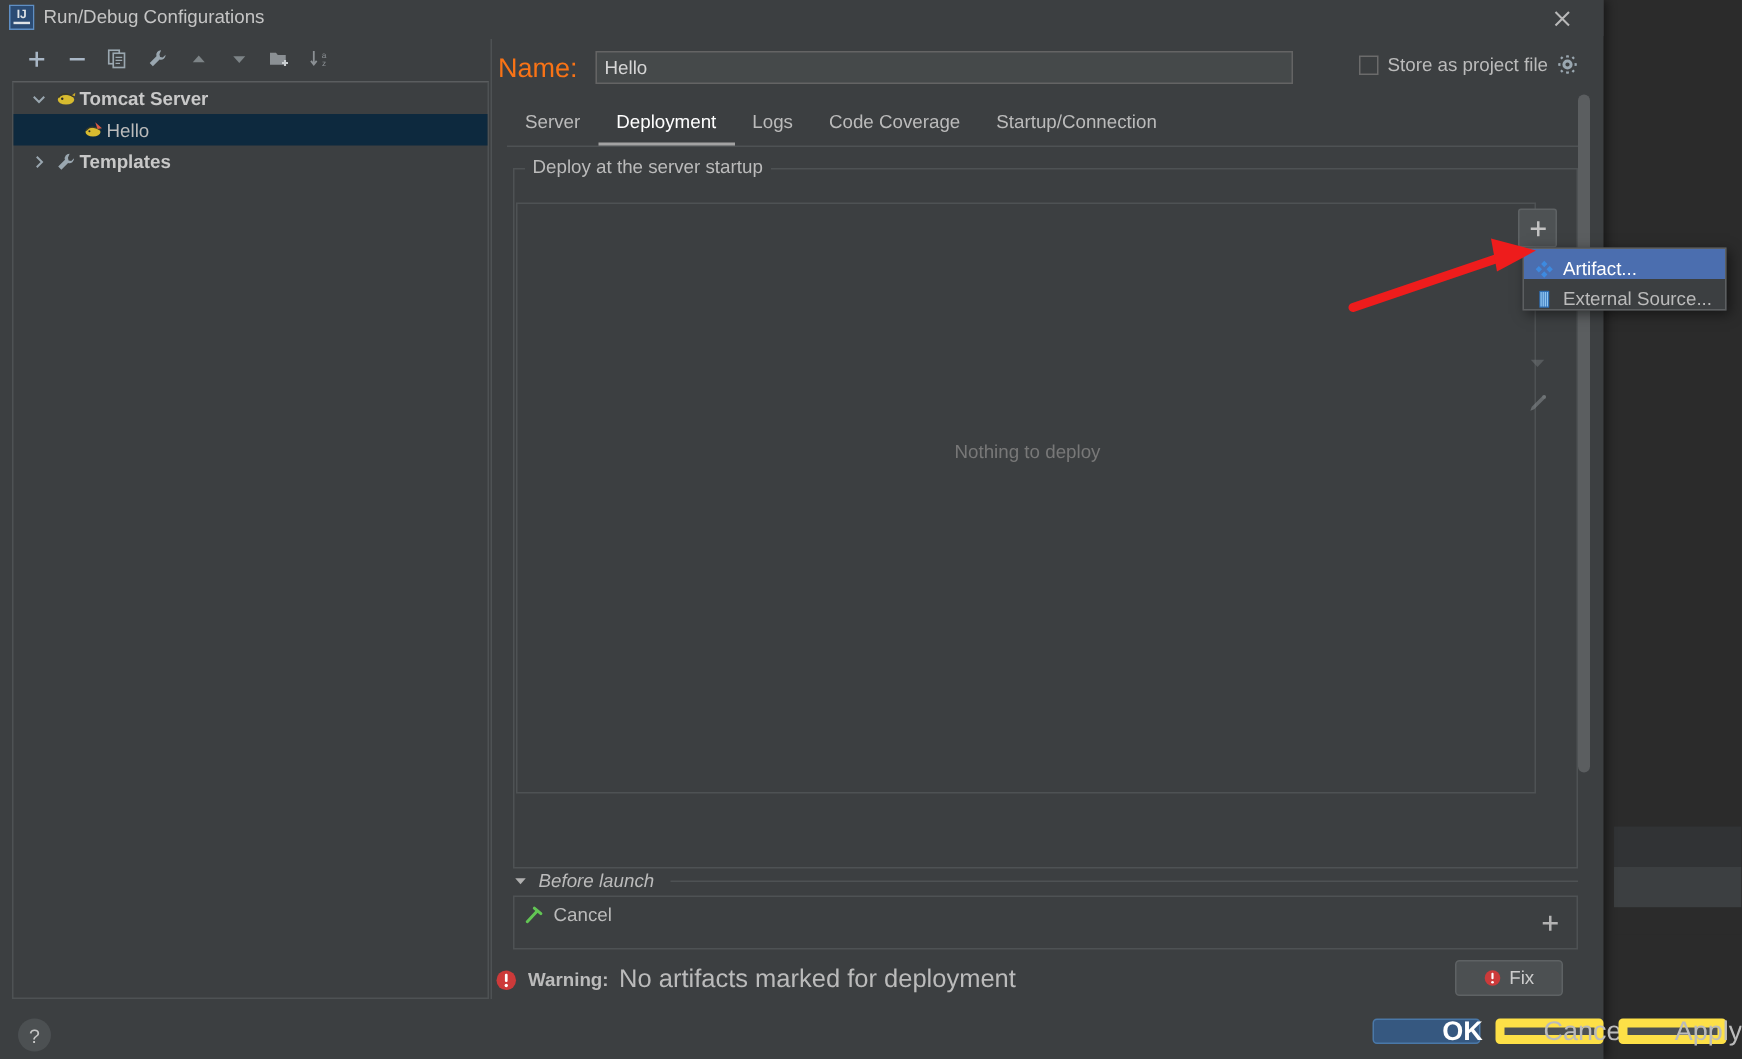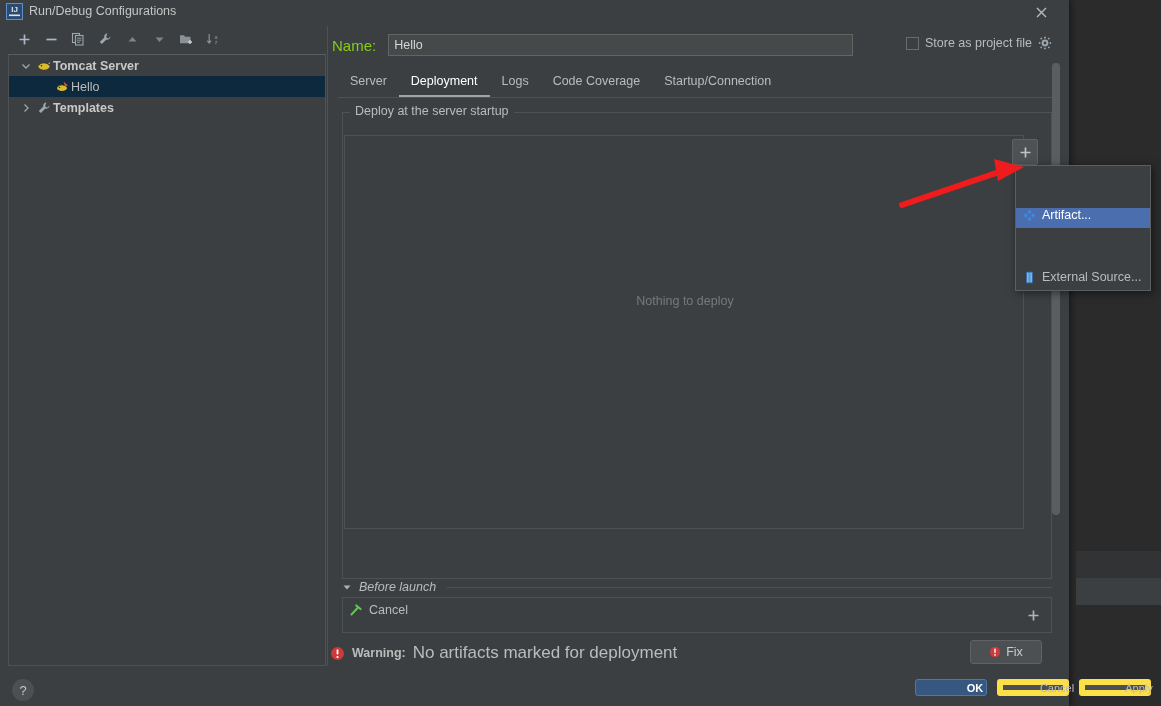--- a/index.html
+++ b/index.html
@@ -132,21 +132,21 @@
     left: 332px; top: 26px;
     width: 730px;
     height: 640px;
   }
   #name-row {
     position: absolute;
     left: 0; top: 7px;
     width: 730px; height: 24px;
     display: flex; align-items: center;
   }
-  #name-label { font-size: 15px; color: #84cc16; margin-right: 12px; }
+  #name-label { font-size: 18px; color: #f97316; margin-right: 12px; }
   #name-input {
     width: 465px; height: 22px;
     background: #45494a;
     border: 1px solid #646464;
     color: #d6d6d6;
     font-family: "Liberation Sans", sans-serif;
     font-size: 12.5px;
     padding: 0 5px;
     box-sizing: border-box;
     outline: none;
@@ -249,28 +249,27 @@
     position: absolute;
     left: 1015px; top: 165px;
     width: 134px;
     background: #3c3f41;
     border: 1px solid #5c5f61;
     box-shadow: 2px 2px 8px rgba(0,0,0,.5);
     z-index: 40;
   }
   .menu-item {
     height: 20px;
-    display: flex; align-items: flex-start;
+    display: flex; align-items: flex-end;
     gap: 6px;
     padding: 0 6px;
     font-size: 12.5px;
     color: #bbbbbb;
     cursor: pointer;
     white-space: nowrap;
-    margin-top: 42px;
   }
   .menu-item.highlighted {
     background: #4b6eaf;
     color: #ffffff;
   }
   .menu-icon { width: 14px; height: 14px; flex: 0 0 14px; display:flex; align-items:center; justify-content:center;}
 
   
   #red-arrow {
     position: absolute;
@@ -360,21 +359,21 @@
     cursor: pointer;
   }
   #button-bar {
     position: absolute;
     right: 10px; top: 679px;
     display: flex; gap: 10px;
   }
   .dlg-btn {
     width: 72px; height: 17px;
     border-radius: 3px;
-    font-size: 11px;
+    font-size: 18px;
     font-family: "Liberation Sans", sans-serif;
     display: flex; align-items: center; justify-content: center;
     cursor: pointer;
     box-sizing: border-box;
     padding-left: 48px;
   }
   .dlg-btn.default {
     background: #365880;
     border: 1px solid #4a78a8;
     color: #ffffff;

